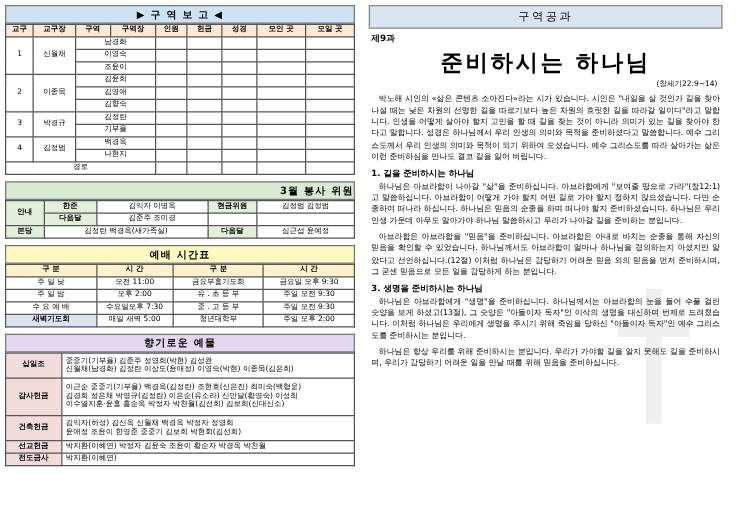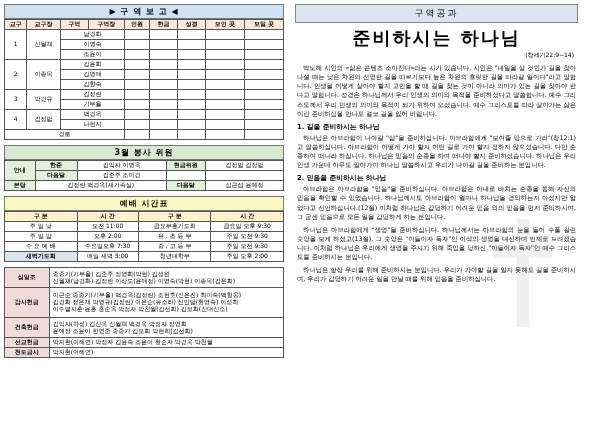--- a/index.html
+++ b/index.html
@@ -20,21 +20,21 @@
   table { border-collapse:collapse; width:100%; }
   td, th { border:1px solid #555; padding:0 1px; text-align:center; font-weight:normal;
            font-size:6px; line-height:1.15; height:10px; }
 
   .sec { margin-bottom:5px; }
   .sec-title {
     text-align:center; font-size:8px; font-weight:bold; letter-spacing:1px;
     border:1px solid #777; padding:1px 0; margin-bottom:0;
   }
   .t-blue  { background:#cfe2f3; }
-  .t-green { background:#d9ead3; }
+  .t-green { background:#d9ead3;text-align:right; }
   .t-yellow{ background:#fef9c3; }
   .t-purple{ background:#e4d7f0; }
 
   .hdr td { background:#fde9d9; font-weight:bold; }
   .hdr-y td { background:#fff2cc; font-weight:bold; }
   .lbl-g { background:#e2efda; font-weight:bold; }
   .lbl-p { background:#f2dcdb; font-weight:bold; }
   .lbl-b { background:#dbe5f1; font-weight:bold; }
   .left { text-align:left; padding-left:3px; }
 
@@ -237,20 +237,21 @@
           <td colspan="2" class="lbl-b">새벽기도회</td>
           <td>매일 새벽   5:00</td>
           <td>청년대학부</td>
           <td>주일  오후  2:00</td>
         </tr>
       </tbody>
         </table>
     </div>
 
     <div class="sec">
+      <div class="sec-title t-purple">향기로운 예물</div>
       <table>
         <tbody>
             <tr>
           <td class="lbl-p" style="width:16%; height:20px;">십일조</td>
           <td class="left" style="white-space:pre-line; height:20px;">중중기(기부율)  김준주 정영희(박현)  김성완
 신월채(남경화) 김정란 이상도(윤애정) 이영숙(박현) 이종목(김은희)</td>
         </tr>
         <tr>
           <td class="lbl-p" style="height:30px;">감사헌금</td>
           <td class="left" style="white-space:pre-line; height:30px;">이근순 중중기(기부율) 백경옥(김정란) 조현호(신은진) 최미숙(백형웅)
@@ -271,36 +272,37 @@
           <td class="left">박지환(이혜연)</td>
         </tr>
       </tbody>
         </table>
     </div>
 
   </div>
 
   <div class="col-right">
     <div class="r-title">구역공과</div>
+    <div class="r-chapter">제9과</div>
     <div class="r-head">준비하시는 하나님</div>
     <div class="r-ref">(창세기22:9~14)</div>
 
     <div class="r-body">
       <svg class="wm" viewBox="0 0 100 130">
         <rect x="43" y="5" width="14" height="120" fill="#888"></rect>
         <rect x="18" y="35" width="64" height="13" fill="#888"></rect>
       </svg>
 
       <div class="r-para">박노해 시인의 «삶은 콘텐츠 소아진다»라는 시가 있습니다. 시인은 "내일을 살 것인가 길을 찾아 나설 때는 낮은 차원의 선명한 길을 따르기보다 높은 차원의 흐릿한 길을 따라갈 일이다"라고 말합니다. 인생을 어떻게 살아야 할지 고민을 할 때 길을 찾는 것이 아니라 의미가 있는 길을 찾아야 한다고 말합니다. 성경은 하나님께서 우리 인생의 의미와 목적을 준비하셨다고 말씀합니다. 예수 그리스도께서 우리 인생의 의미와 목적이 되기 위하여 오셨습니다. 예수 그리스도를 따라 살아가는 삶은 이런 준비하심을 만나도 결코 길을 잃어 버립니다.</div>
 
       <div class="r-sub">1. 길을 준비하시는 하나님</div>
       <div class="r-para">하나님은 아브라함이 나아갈 "삶"을 준비하십니다. 아브라함에게 "보여줄 땅으로 가라"(창12:1)고 말씀하십니다. 아브라함이 어떻게 가야 할지 어떤 길로 가야 할지 정하지 않으셨습니다. 다만 순종하여 떠나라 하십니다. 하나님은 믿음의 순종을 하며 떠나야 할지 준비하셨습니다. 하나님은 우리 인생 가운데 아무도 알아가야 하나님 말씀하시고 우리가 나아갈 길을 준비하는 분입니다.</div>
 
-      <div class="r-sub">2. 믿음을 준비하시는 하나님</div>
       <div class="r-para">아브라함은 아브라함을 "믿음"을 준비하십니다. 아브라함은 아내로 바치는 순종을 통해 자신의 믿음을 확인할 수 있었습니다. 하나님께서도 아브라함이 얼마나 하나님을 경외하는지 아셨지만 알았다고 선언하십니다.(12절) 이처럼 하나님은 감당하기 어려운 믿음 외의 믿음을 먼저 준비하시며, 그 굳센 믿음으로 모든 일을 감당하게 하는 분입니다.</div>
 
+      <div class="r-sub">3. 생명을 준비하시는 하나님</div>
       <div class="r-para">하나님은 아브라함에게 "생명"을 준비하십니다. 하나님께서는 아브라함의 눈을 들어 수풀 걸린 숫양을 보게 하셨고(13절), 그 숫양은 "아들이자 독자"인 이삭의 생명을 대신하며 번제로 드려졌습니다. 이처럼 하나님은 우리에게 생명을 주시기 위해 죽임을 당하신 "아들이자 독자"인 예수 그리스도를 준비하시는 분입니다.</div>
 
       <div class="r-para">하나님은 항상 우리를 위해 준비하시는 분입니다. 우리가 가야할 길을 알지 못해도 길을 준비하시며, 우리가 감당하기 어려운 일을 만날 때를 위해 믿음을 준비하십니다.</div>
     </div>
   </div>
 
 </div>
 
 </body></html>

